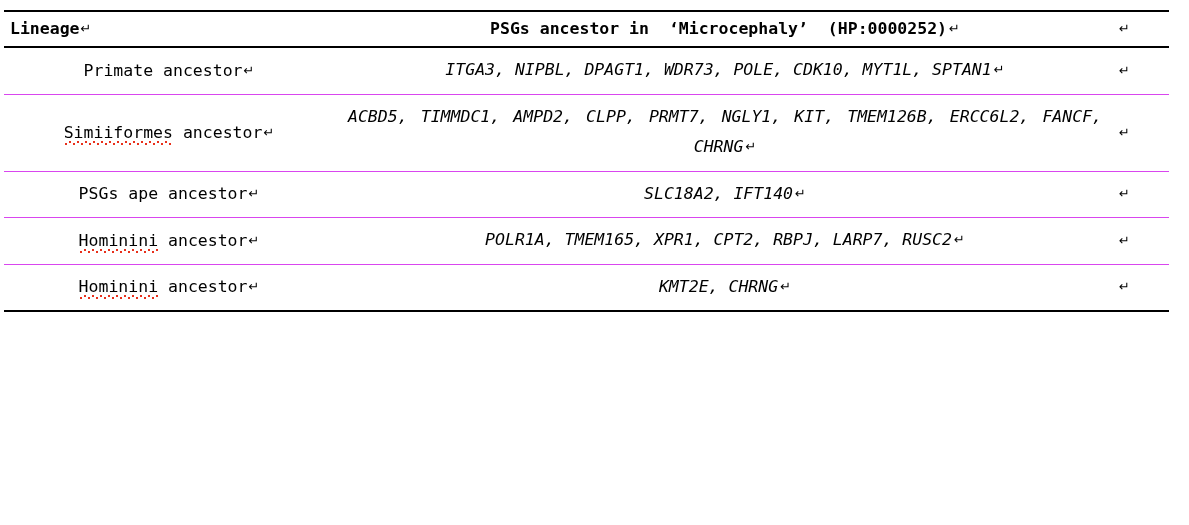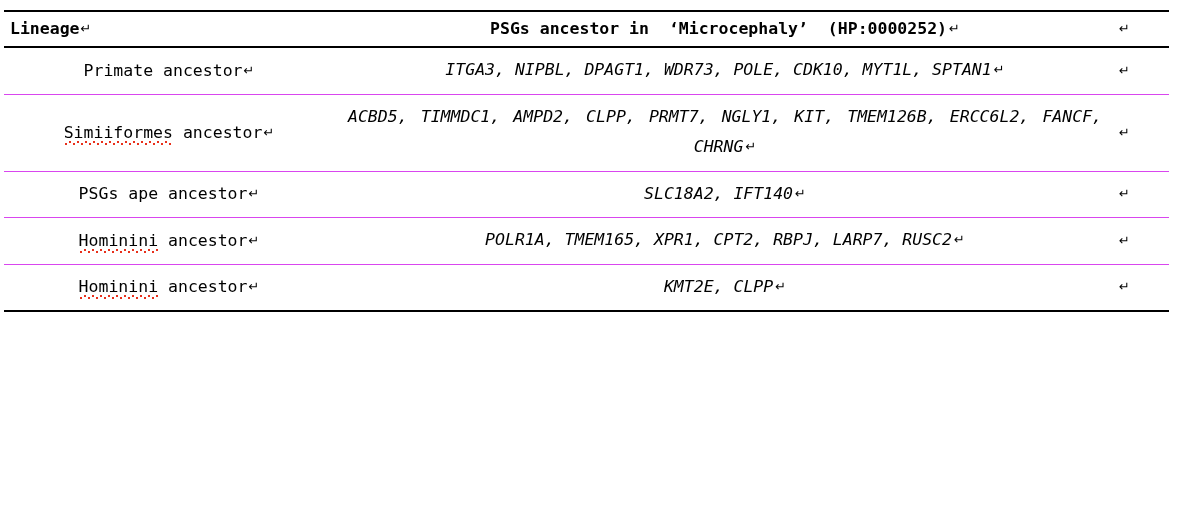--- a/index.html
+++ b/index.html
@@ -150,18 +150,18 @@
         <td class="cell-pad td-genes"><span>SLC18A2, IFT140</span><span class="pmark">↵</span></td>
         <td class="cell-pad td-mark mark-col-cell"><span class="pmark">↵</span></td>
       </tr>
       <tr class="rule-thin">
         <td class="cell-pad td-lineage"><span class="sp">Hominini</span> <span>ancestor</span><span class="pmark">↵</span></td>
         <td class="cell-pad td-genes"><span>POLR1A, TMEM165, XPR1, CPT2, RBPJ, LARP7, RUSC2</span><span class="pmark">↵</span></td>
         <td class="cell-pad td-mark mark-col-cell"><span class="pmark">↵</span></td>
       </tr>
       <tr class="rule-bottom">
         <td class="cell-pad td-lineage"><span class="sp">Hominini</span> <span>ancestor</span><span class="pmark">↵</span></td>
-        <td class="cell-pad td-genes"><span>KMT2E, CLPP</span><span class="pmark">↵</span></td>
+        <td class="cell-pad td-genes"><span>KMT2E, CHRNG</span><span class="pmark">↵</span></td>
         <td class="cell-pad td-mark mark-col-cell"><span class="pmark">↵</span></td>
       </tr>
     </tbody>
   </table>
 </div>
 
 </body></html>

